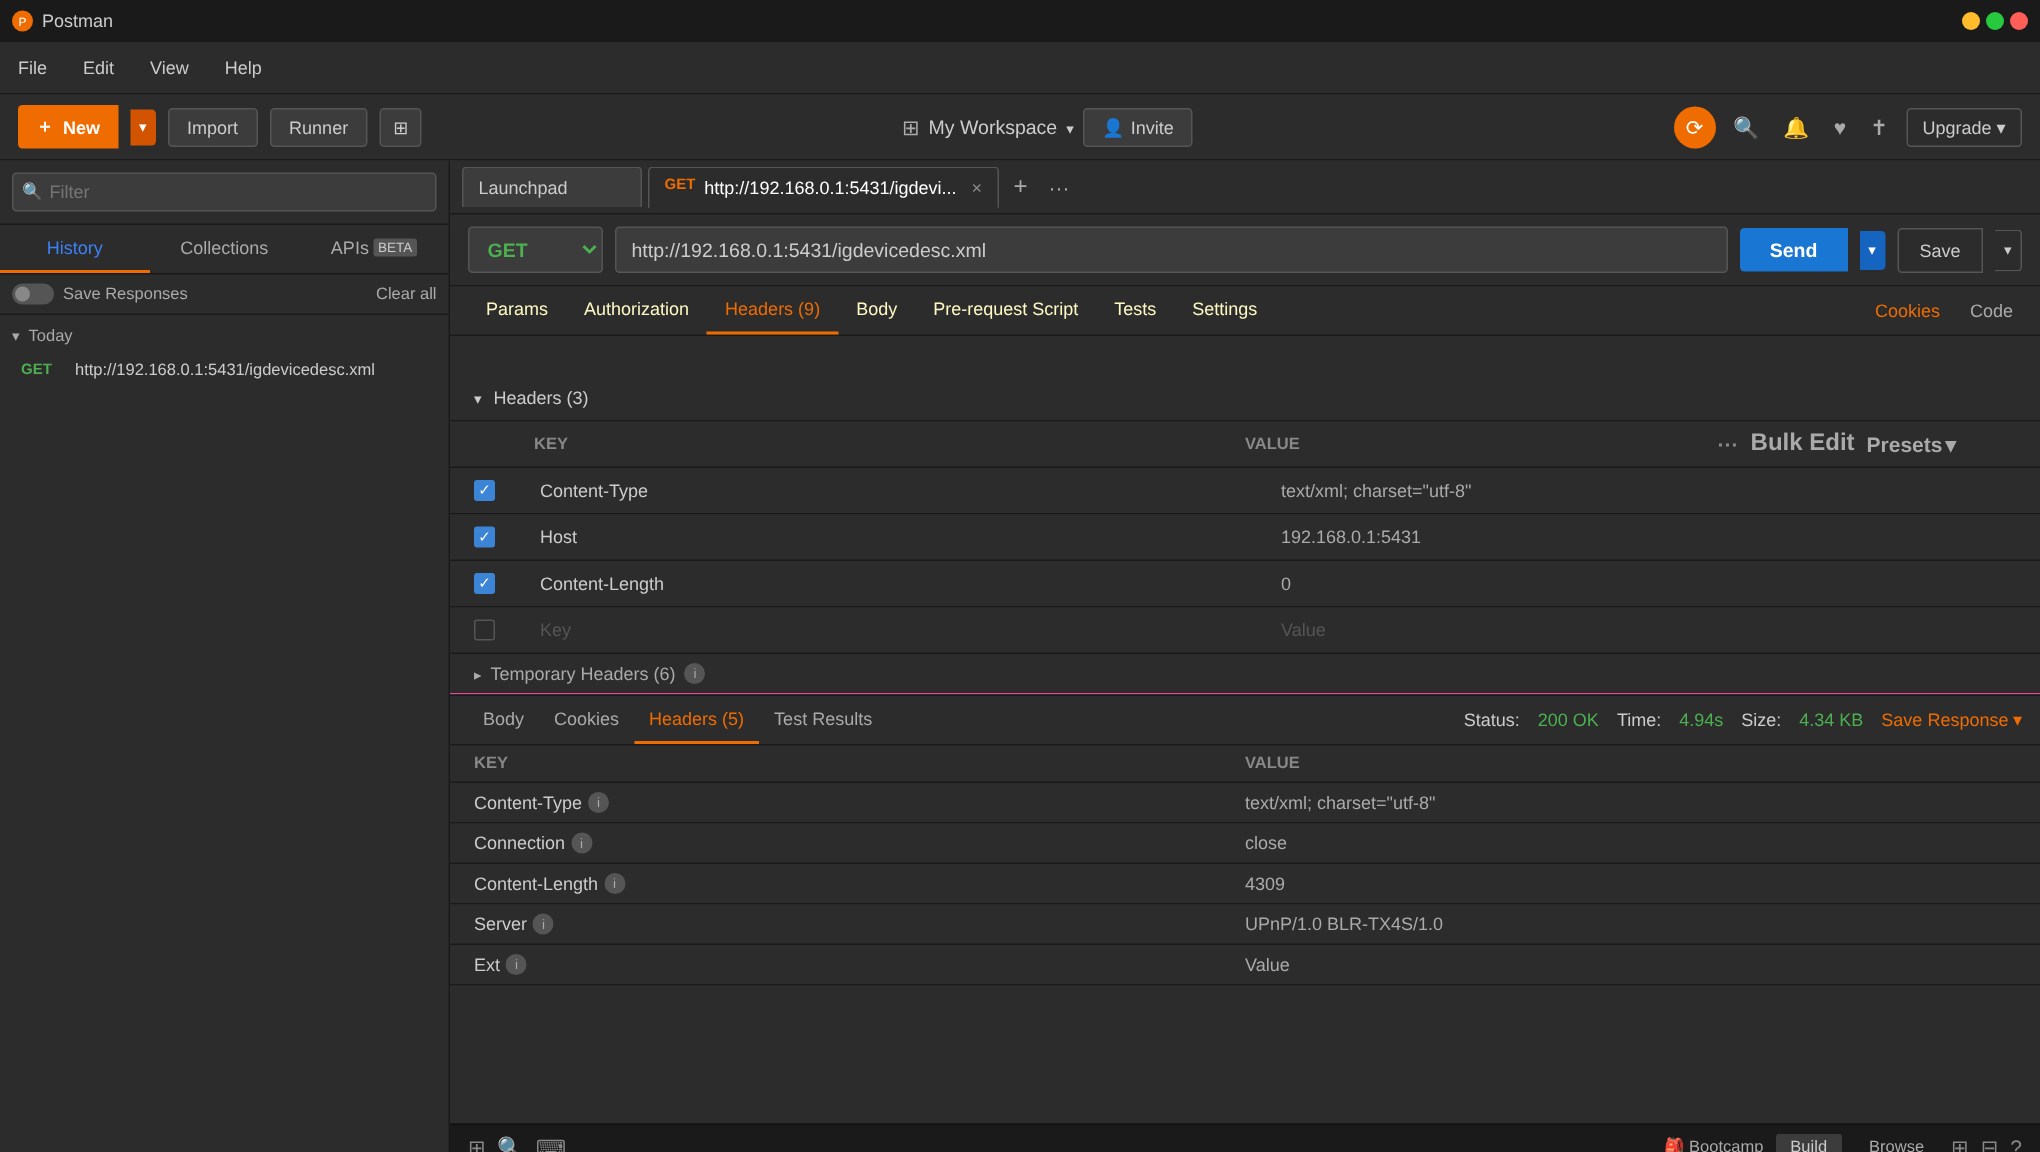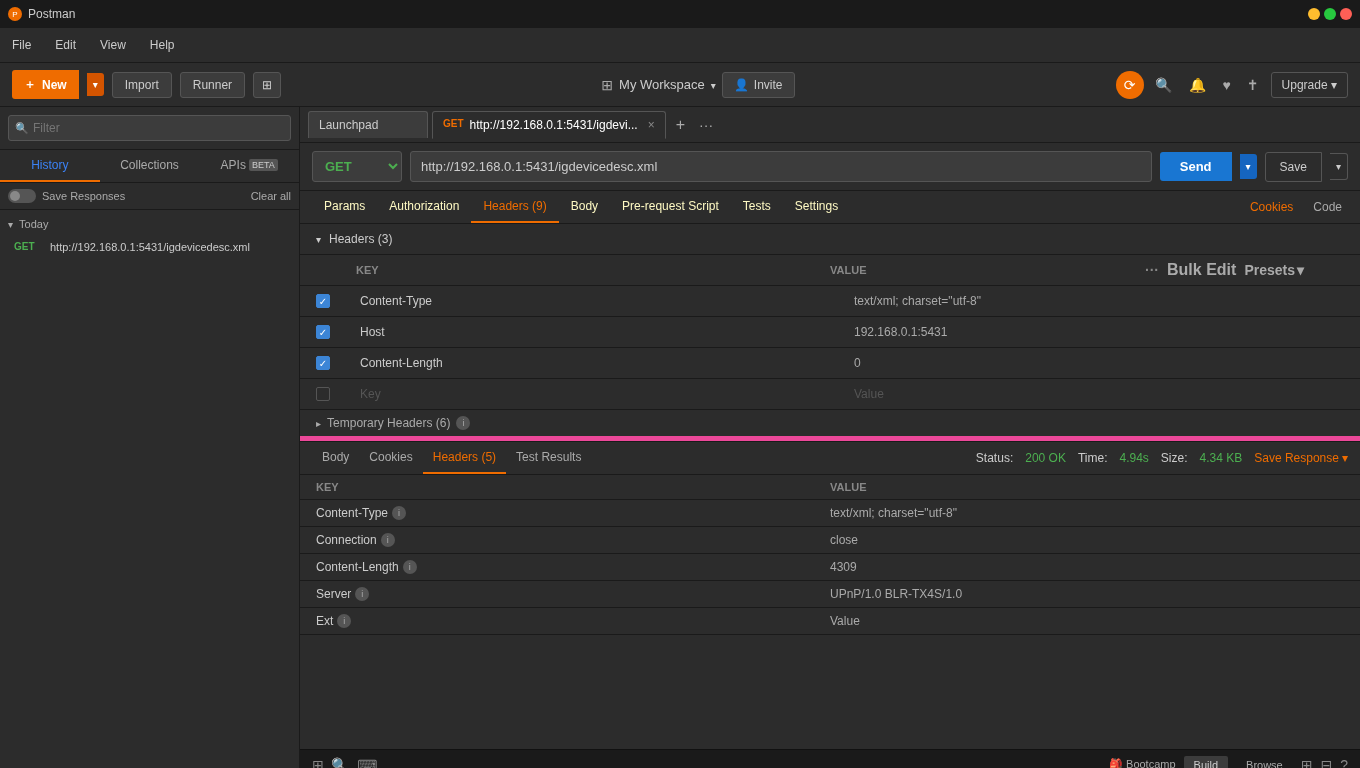--- a/index.html
+++ b/index.html
@@ -263,20 +263,21 @@
     .cookies-link { color: #ef6c00; font-size: 12px; cursor: pointer; padding: 8px 6px; }
     .code-link { color: #aaa; font-size: 12px; cursor: pointer; padding: 8px 6px; }
 
     
     .headers-section { flex: 1; overflow-y: auto; padding: 0; }
     .section-header {
       display: flex; align-items: center; gap: 8px;
       padding: 8px 16px; background: #2c2c2c;
       font-size: 12px; color: #ccc; cursor: pointer;
       border-bottom: 1px solid #1a1a1a;
+      margin-top: 26px;
     }
     .col-headers {
       display: grid; grid-template-columns: 40px 1fr 1fr 40px;
       padding: 6px 16px; background: #2c2c2c;
       border-bottom: 1px solid #1a1a1a;
       color: #888; font-size: 11px; font-weight: 600;
       align-items: center;
     }
     .bulk-edit { color: #aaa; font-size: 16px; cursor: pointer; }
     .presets-btn { color: #aaa; font-size: 14px; cursor: pointer; display: flex; align-items: center; gap: 2px; }
@@ -300,21 +301,21 @@
     .key-cell { color: #ccc; font-size: 12px; padding: 4px; }
     .value-cell { color: #aaa; font-size: 12px; padding: 4px; }
     .empty-key { color: #555; }
     .empty-value { color: #555; }
 
     
     .temp-header {
       display: flex; align-items: center; gap: 6px;
       padding: 6px 16px; background: #2c2c2c;
       font-size: 12px; color: #aaa; cursor: pointer;
-      border-bottom: 5px solid #ec4899;
+      border-bottom: 1px solid #ec4899;
     }
     .info-icon {
       width: 14px; height: 14px; background: #555; border-radius: 50%;
       display: inline-flex; align-items: center; justify-content: center;
       font-size: 9px; color: #aaa; cursor: pointer;
     }
 
     
     .resp-tabs-bar {
       display: flex; align-items: center;

